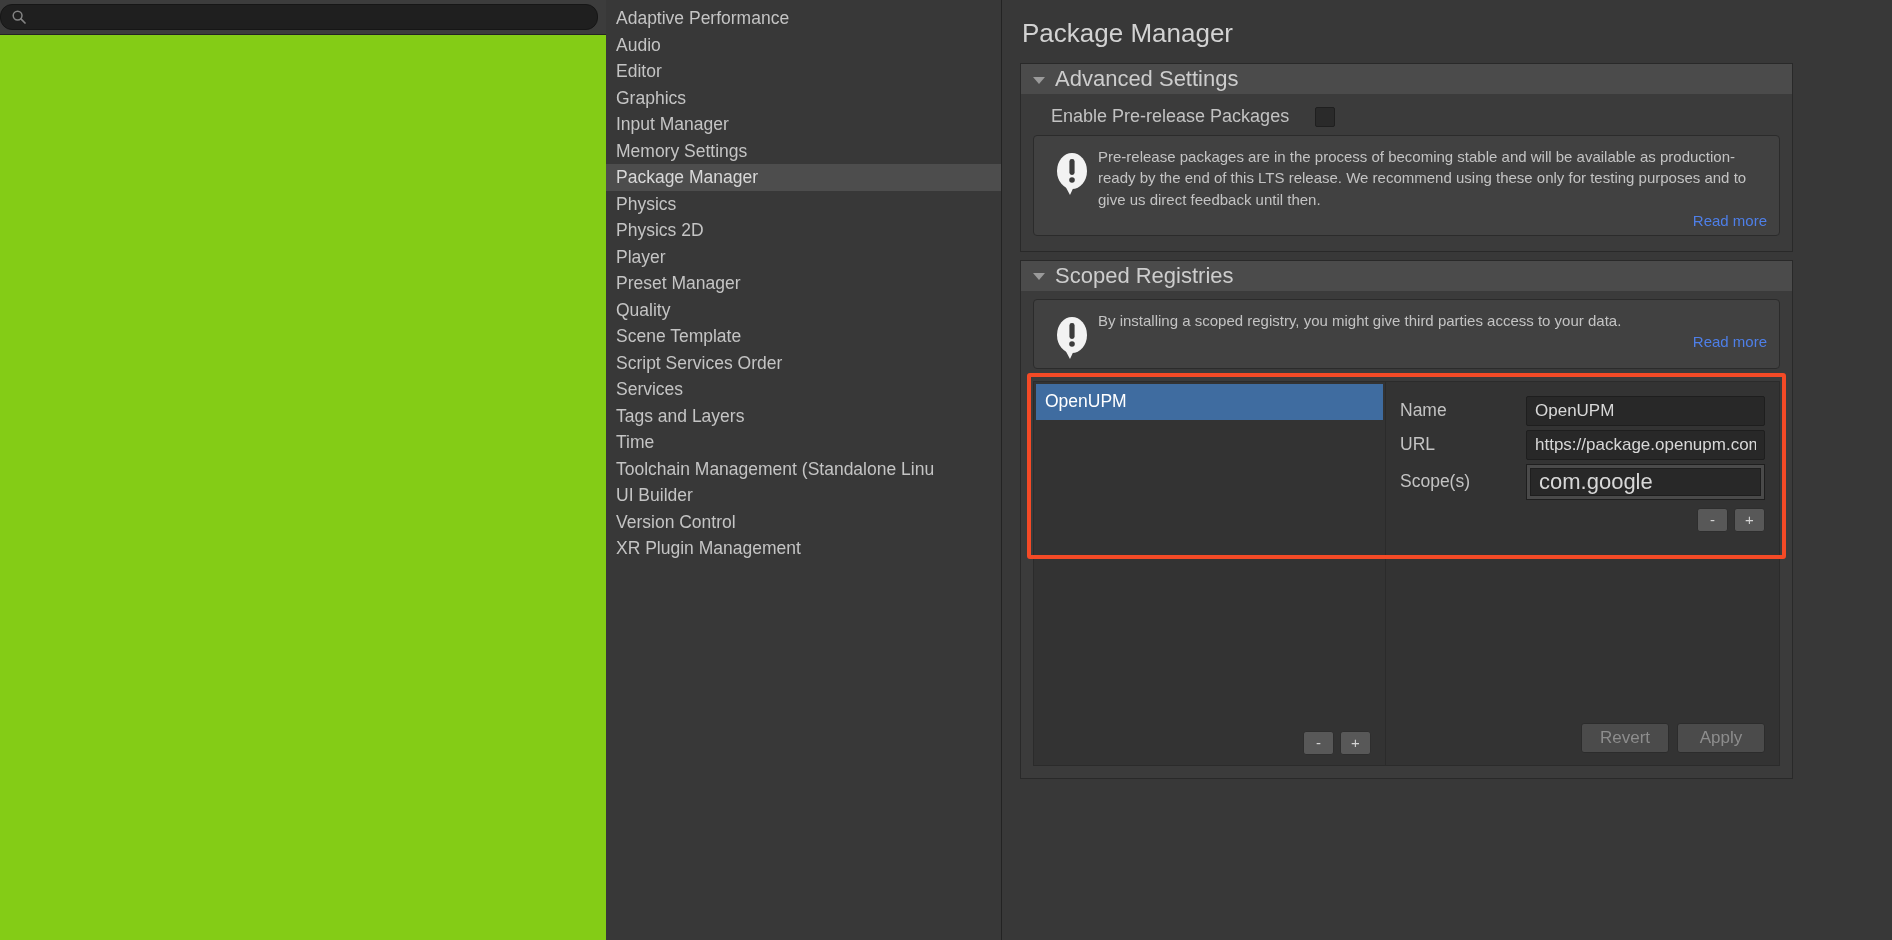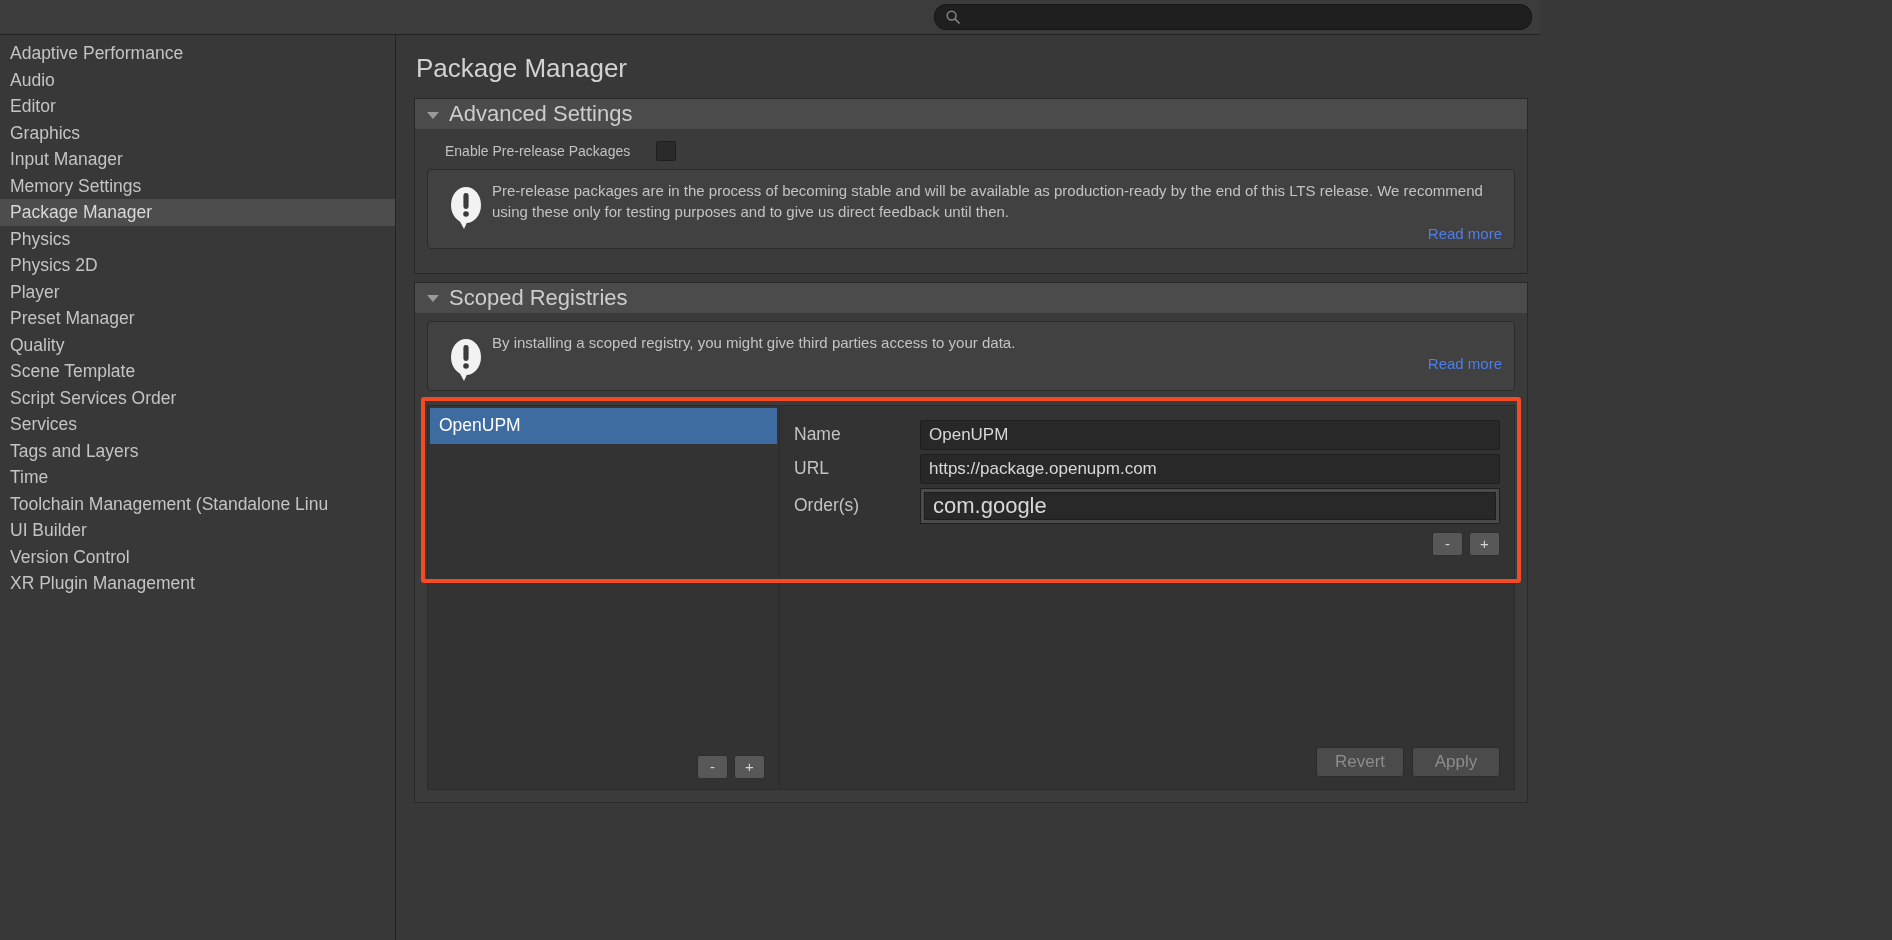--- a/index.html
+++ b/index.html
@@ -2,21 +2,21 @@
 <html><head>
 <meta charset="utf-8">
 <style>
   * { box-sizing: border-box; margin: 0; padding: 0; }
   html, body {
     width: 1892px; height: 940px;
     background: #383838;
     font-family: "Liberation Sans", sans-serif;
     overflow: hidden;
   }
-  .app { position: relative; width: 1540px; height: 940px; background: #84cc16; display: flex; flex-direction: column; }
+  .app { position: relative; width: 1540px; height: 940px; background: #84cc16; display: flex; flex-direction: row; }
 
   
   .topbar {
     height: 35px; min-height: 35px; background: #3c3c3c;
     border-bottom: 1px solid #232323;
     display: flex; align-items: center; justify-content: flex-end;
     padding-right: 8px;
   }
   .search-box {
     width: 598px; height: 26px; background: #1f1f1f;
@@ -58,29 +58,29 @@
     background: #4b4b4b; height: 30px; display: flex; align-items: center;
     padding-left: 12px; color: #cdcdcd; font-size: 22px;
   }
   .foldout-arrow {
     width: 0; height: 0; border-left: 6px solid transparent; border-right: 6px solid transparent;
     border-top: 7px solid #9a9a9a; margin-right: 10px; margin-top: 2px;
   }
   .panel-body { padding: 8px 10px 10px 10px; background: #3b3b3b; }
 
   .checkbox-row { display: flex; align-items: center; padding: 4px 0 8px 20px; }
-  .checkbox-label { color: #c2c2c2; font-size: 14px; margin-right: 26px; }
+  .checkbox-label { color: #c2c2c2; font-size: 18px; margin-right: 26px; }
   .checkbox {
     width: 20px; height: 20px; background: #2a2a2a;
     border: 1px solid #1f1f1f; border-radius: 2px;
   }
 
   .helpbox {
     background: #414141; border: 1px solid #2b2b2b; border-radius: 4px;
-    display: flex; padding: 10px 12px 6px 12px; margin: 0 2px 14px 2px;
+    display: flex; padding: 10px 12px 6px 12px; margin: 0 2px 5px 2px;
     position: relative;
   }
   .help-icon { width: 52px; flex: 0 0 52px; display: flex; align-items: flex-start; justify-content: center; padding-top: 4px; }
   .help-text-wrap { flex: 1; min-width: 0; }
   .help-text { color: #c3c3c3; font-size: 15px; line-height: 1.42; }
   .read-more {
     color: #4e7fe8; font-size: 15px; text-align: right; display: block;
     margin-top: 2px; text-decoration: none; cursor: pointer;
   }
 
@@ -250,21 +250,21 @@
               <div class="reg-detail">
                 <div class="field-row">
                   <span class="field-label">Name</span>
                   <input class="field-input" type="text" value="OpenUPM" style="">
                 </div>
                 <div class="field-row">
                   <span class="field-label">URL</span>
                   <input class="field-input" type="text" value="https://package.openupm.com" style="">
                 </div>
                 <div class="field-row">
-                  <span class="field-label">Order(s)</span>
+                  <span class="field-label">Scope(s)</span>
                   <span class="scope-wrap">
                     <input class="scope-input" type="text" value="com.google" style="">
                   </span>
                 </div>
                 <div class="detail-btn-row">
                   <div class="mini-btn">-</div>
                   <div class="mini-btn">+</div>
                 </div>
                 <div class="detail-spacer"></div>
                 <div class="apply-row">

